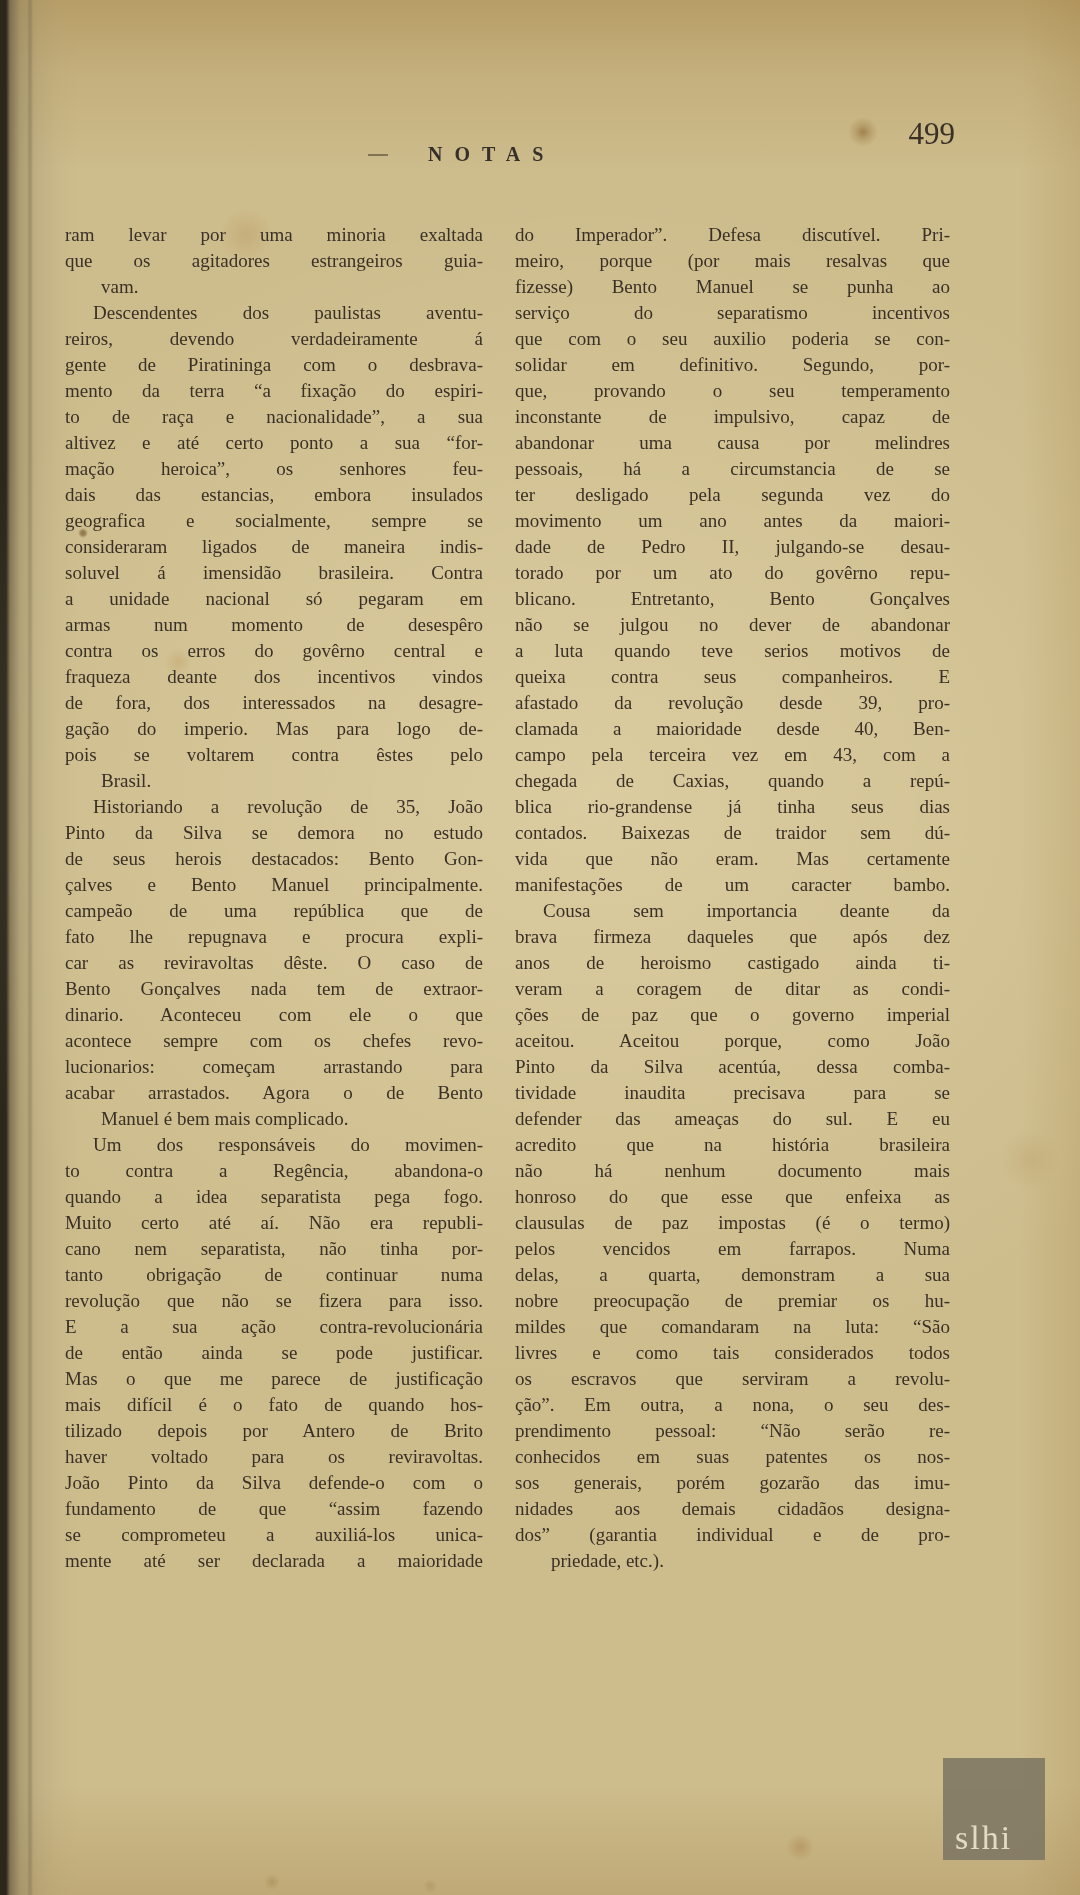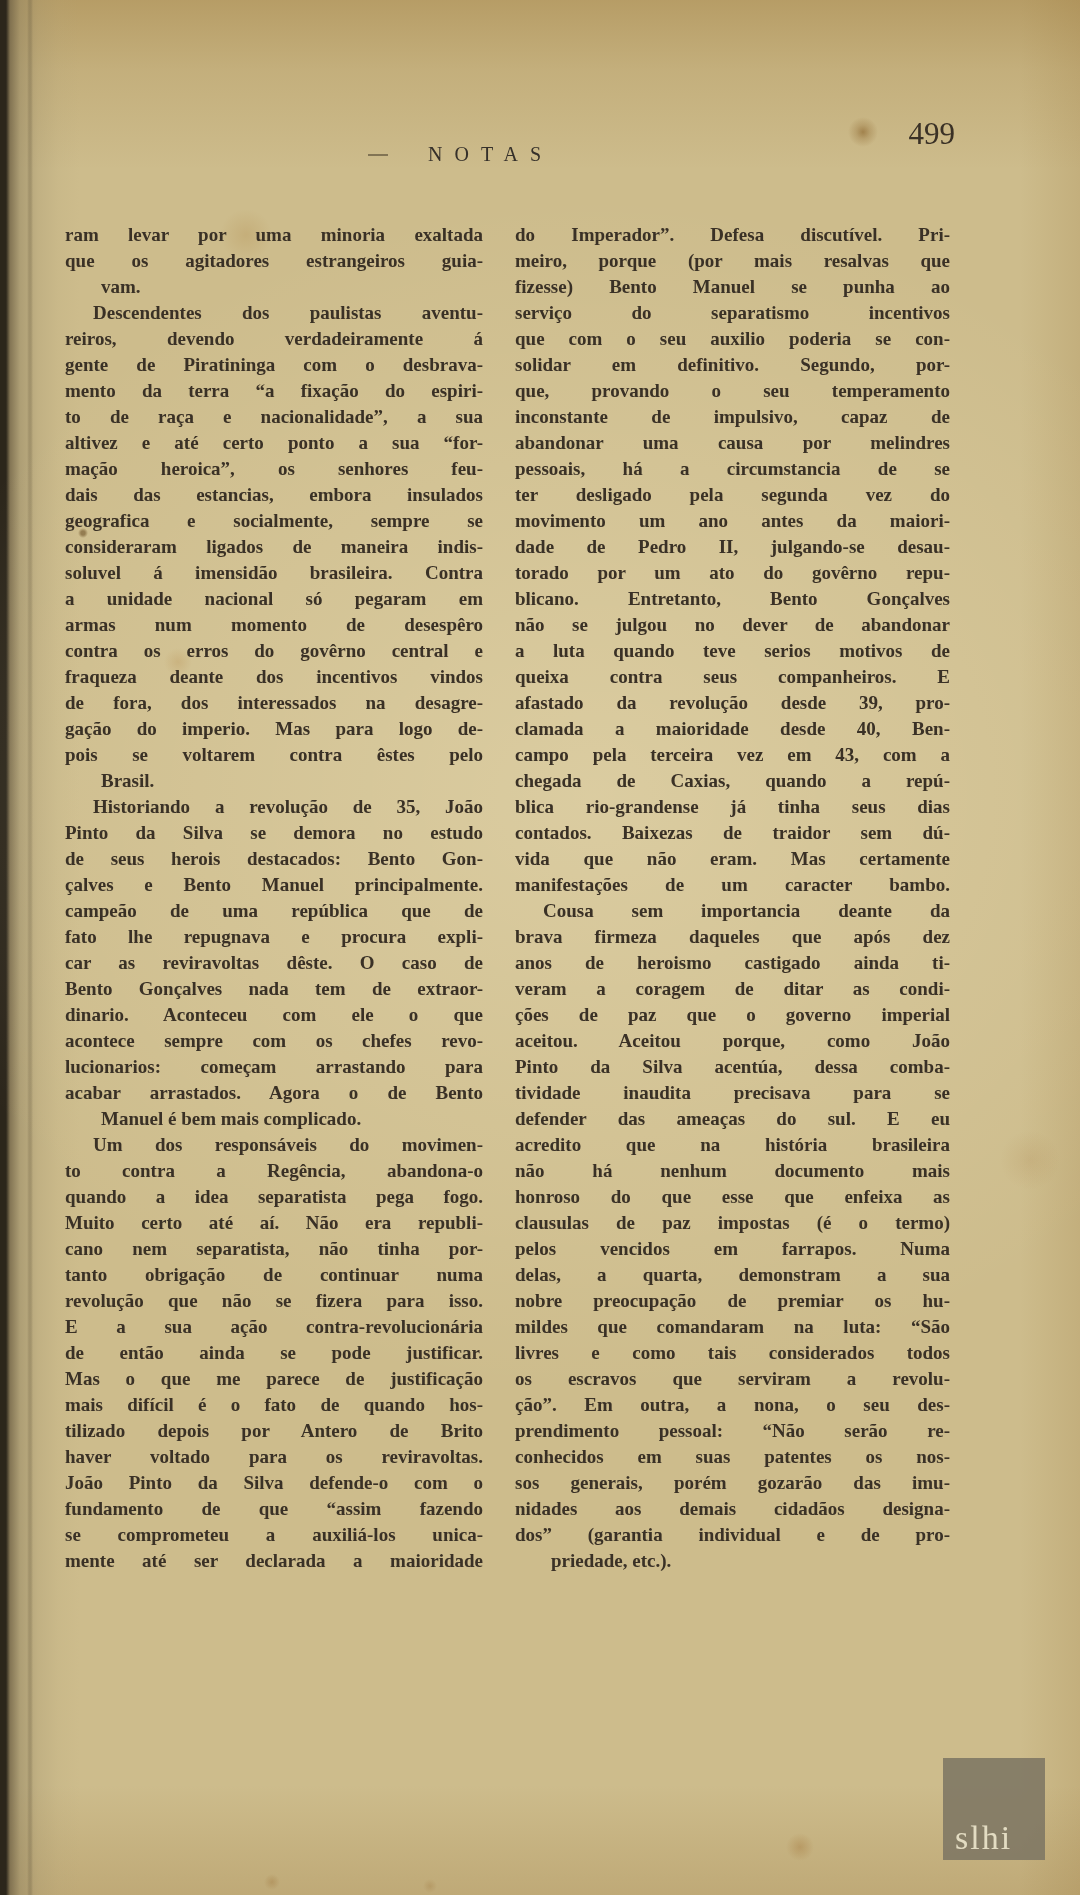--- a/index.html
+++ b/index.html
@@ -37,38 +37,38 @@
     top: 154px;
     width: 20px;
     height: 2px;
     background: rgba(70,58,40,.55);
   }
   .header-title {
     position: absolute;
     left: 428px;
     top: 143px;
     font-size: 20px;
-    font-weight: normal;
+    font-weight: bold;
     letter-spacing: 12px;
     color: #35302a;
   }
   .page-number {
     position: absolute;
     left: 905px;
     top: 116px;
     width: 50px;
     font-size: 31px;
     color: #3a3126;
     text-align: right;
   }
   .col {
     position: absolute;
     top: 222px;
     font-size: 19px;
-    font-weight: bold;
+    font-weight: normal;
   }
   .col-left  { left: 65px;  width: 418px; }
   .col-right { left: 515px; width: 435px; }
   .line {
     height: 26px;
     line-height: 26px;
     text-align: justify;
     text-align-last: justify;
     overflow: hidden;
     white-space: normal;

